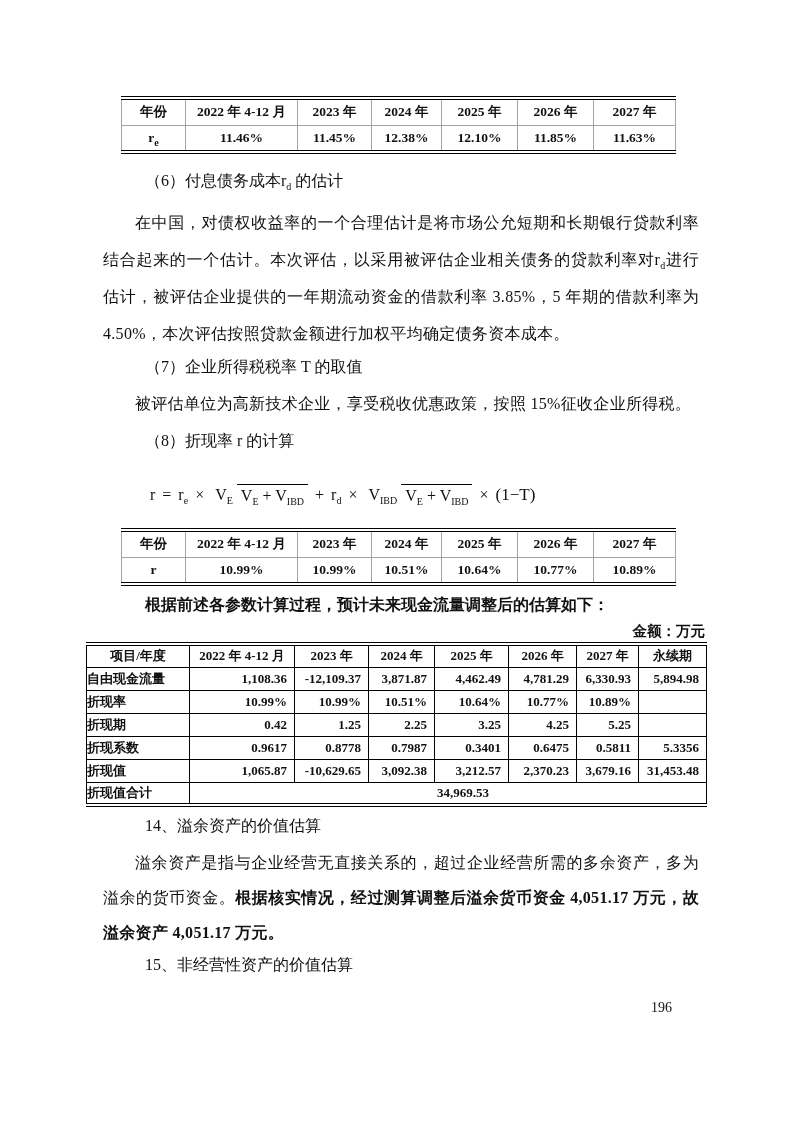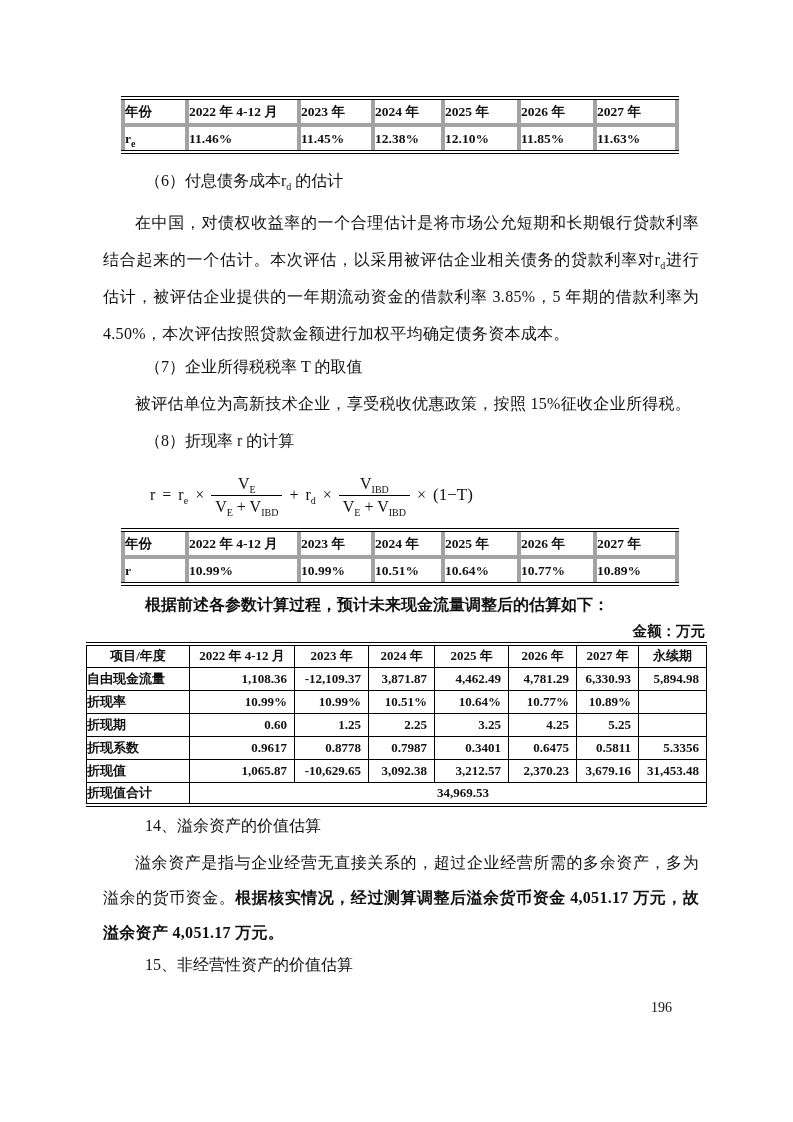--- a/index.html
+++ b/index.html
@@ -29,30 +29,30 @@
   
   table.rate-table {
     margin-left:121px; width:554px;
     border-collapse:collapse;
     border-top:4px double #000;
     border-bottom:4px double #000;
     font-size:13.5px; font-weight:bold;
     table-layout:fixed;
   }
   table.rate-table td {
-    border:4px solid #a3a3a3;
-    height:27px; text-align:left; vertical-align:middle;margin-top:44px;
+    border:1px solid #a3a3a3;
+    height:27px; text-align:center; vertical-align:middle;margin-top:44px;
   }
   
   .formula {
     margin-left:150px; margin-top:10px;
     display:flex; align-items:center; gap:7px;
     font-size:16px; height:62px;
   }
-  .frac { display:inline-flex; flex-direction:column; align-items:center; line-height:22px; }
+  .frac { display:inline-flex; flex-direction:row; align-items:center; line-height:22px; }
   .frac .den { border-top:1px solid #000; padding:0 4px; }
   .frac .num { padding:0 4px; }
   .paren { font-size:17px; }
   
   .amount-unit {
     margin-left:88px; width:617px;
     text-align:right; font-weight:bold; font-size:14.5px; line-height:22px;
   }
   table.cf-table {
     margin-left:86px; width:620px;
@@ -222,21 +222,21 @@
       <td class="num">10.99%</td>
       <td class="num">10.99%</td>
       <td class="num">10.51%</td>
       <td class="num">10.64%</td>
       <td class="num">10.77%</td>
       <td class="num">10.89%</td>
       <td class="num"></td>
     </tr>
     <tr>
       <td class="lbl">折现期</td>
-      <td class="num">0.60</td>
+      <td class="num">0.42</td>
       <td class="num">1.25</td>
       <td class="num">2.25</td>
       <td class="num">3.25</td>
       <td class="num">4.25</td>
       <td class="num">5.25</td>
       <td class="num"></td>
     </tr>
     <tr>
       <td class="lbl">折现系数</td>
       <td class="num">0.9617</td>

